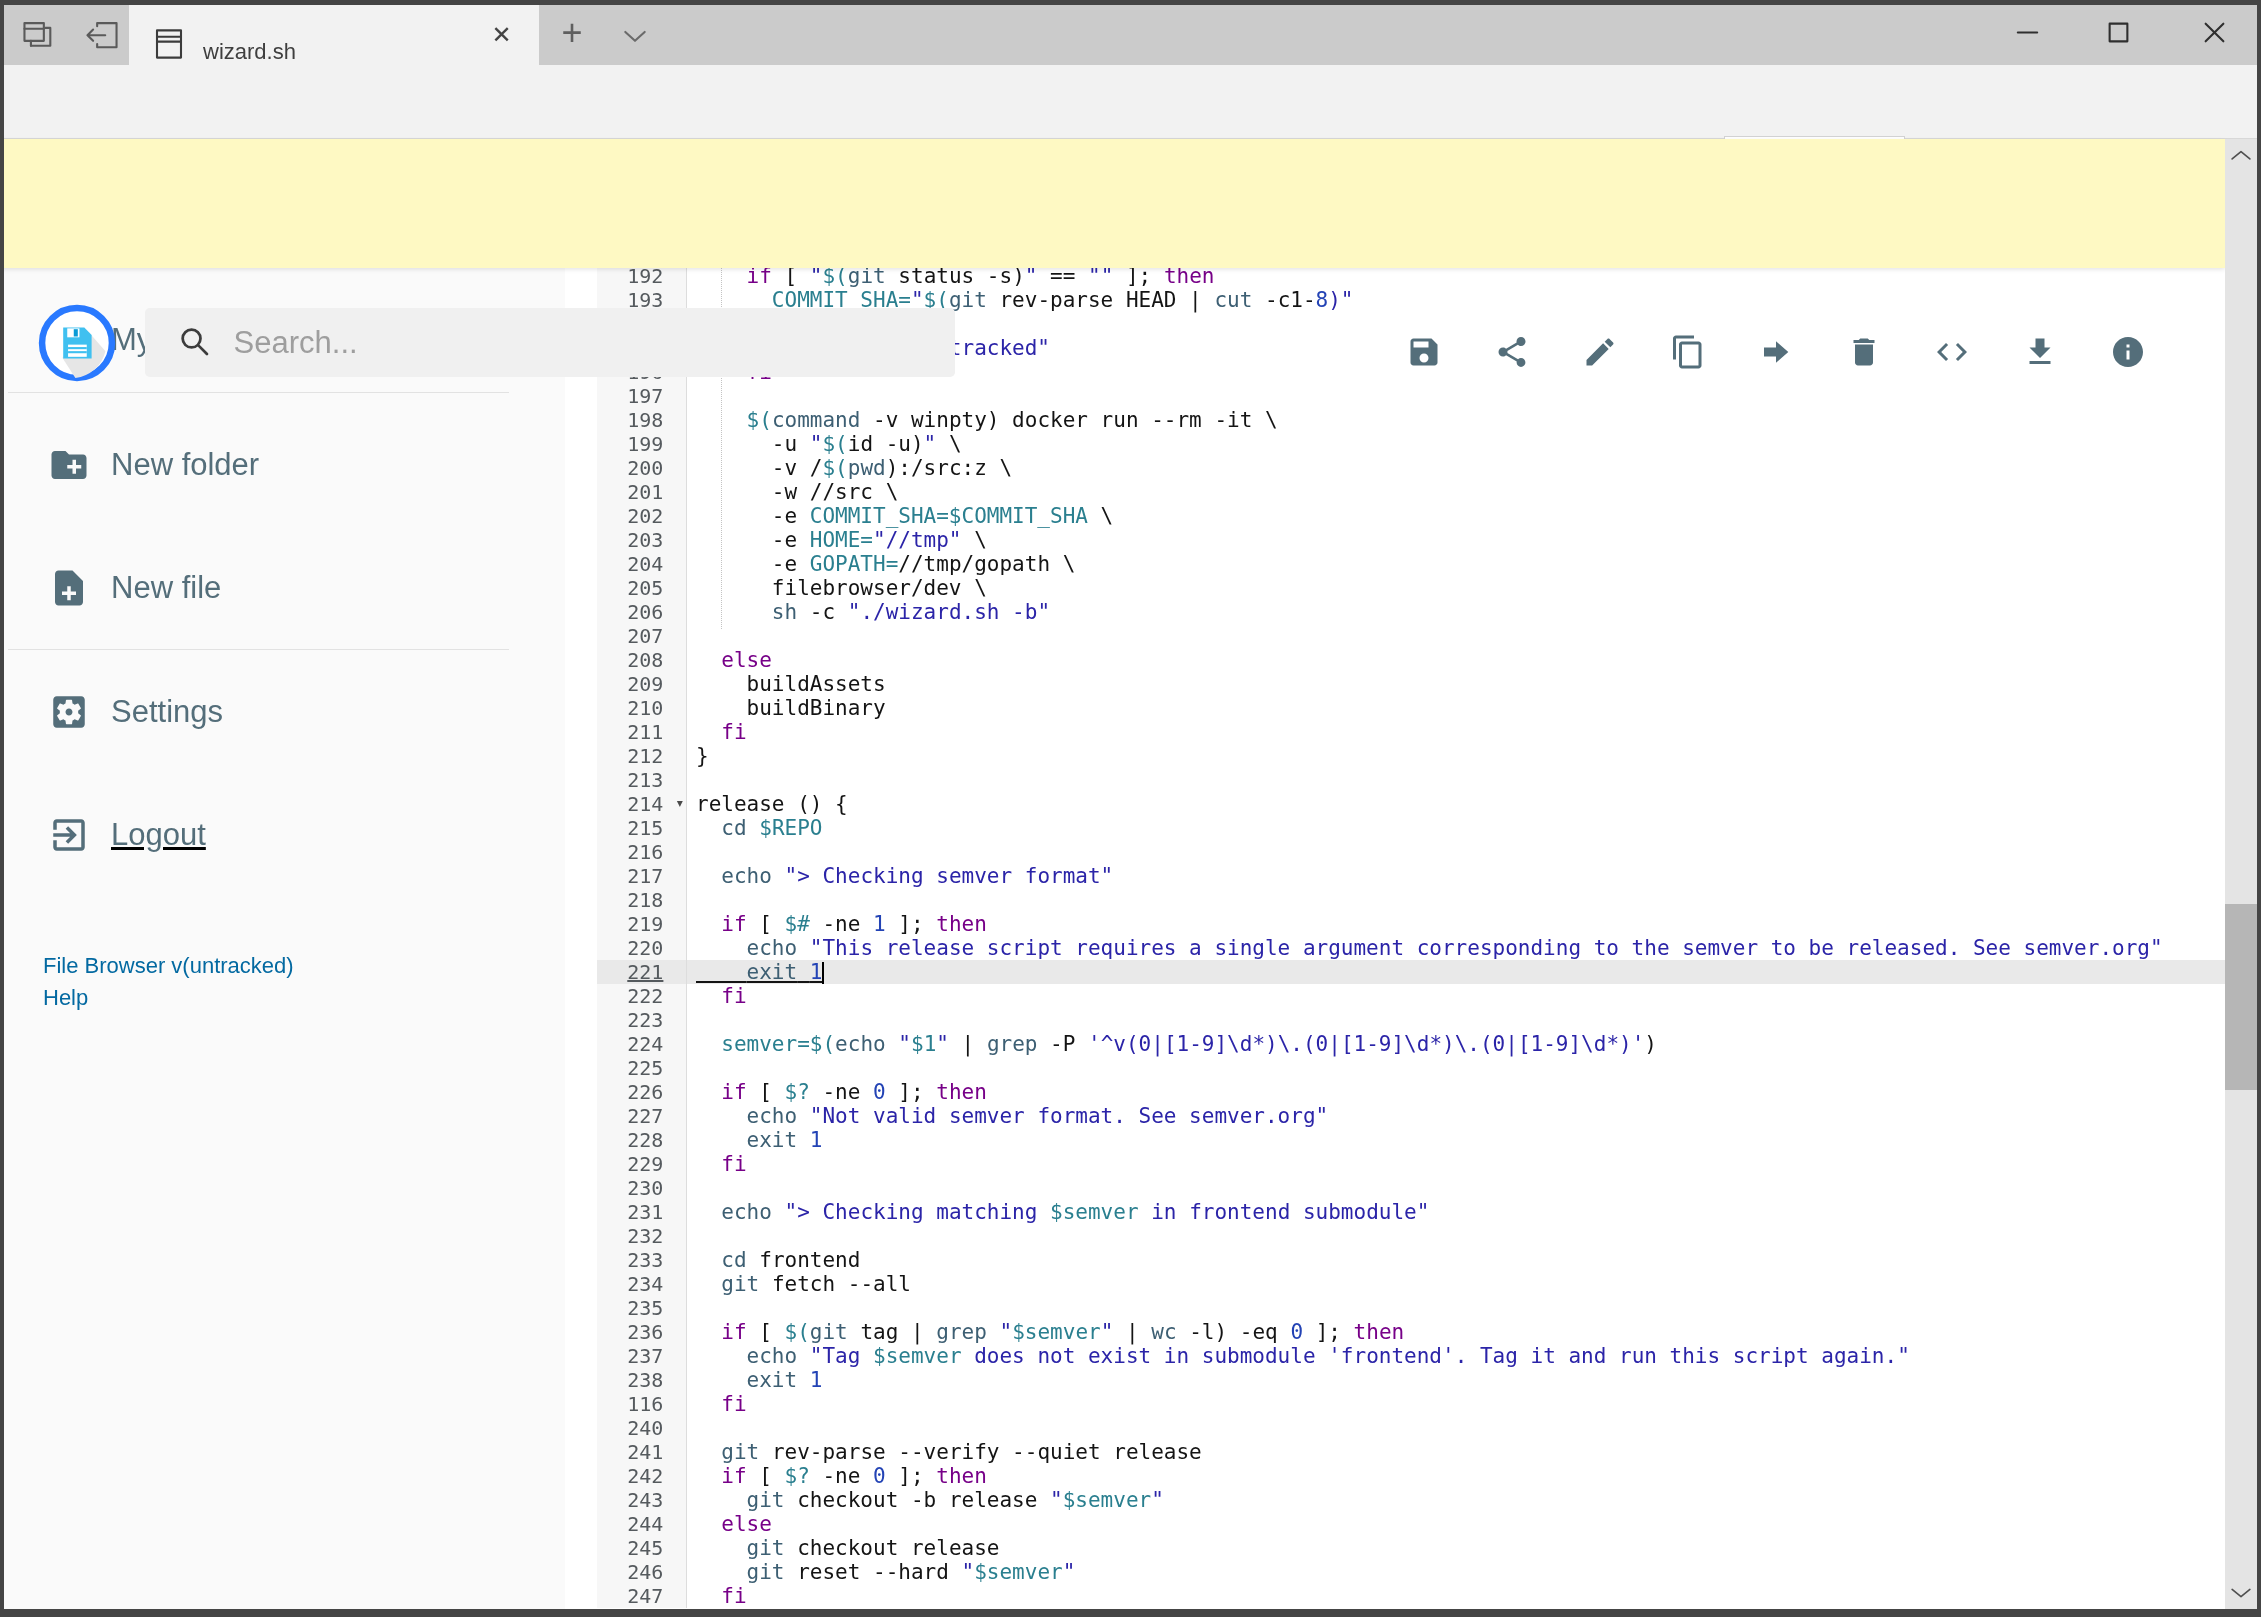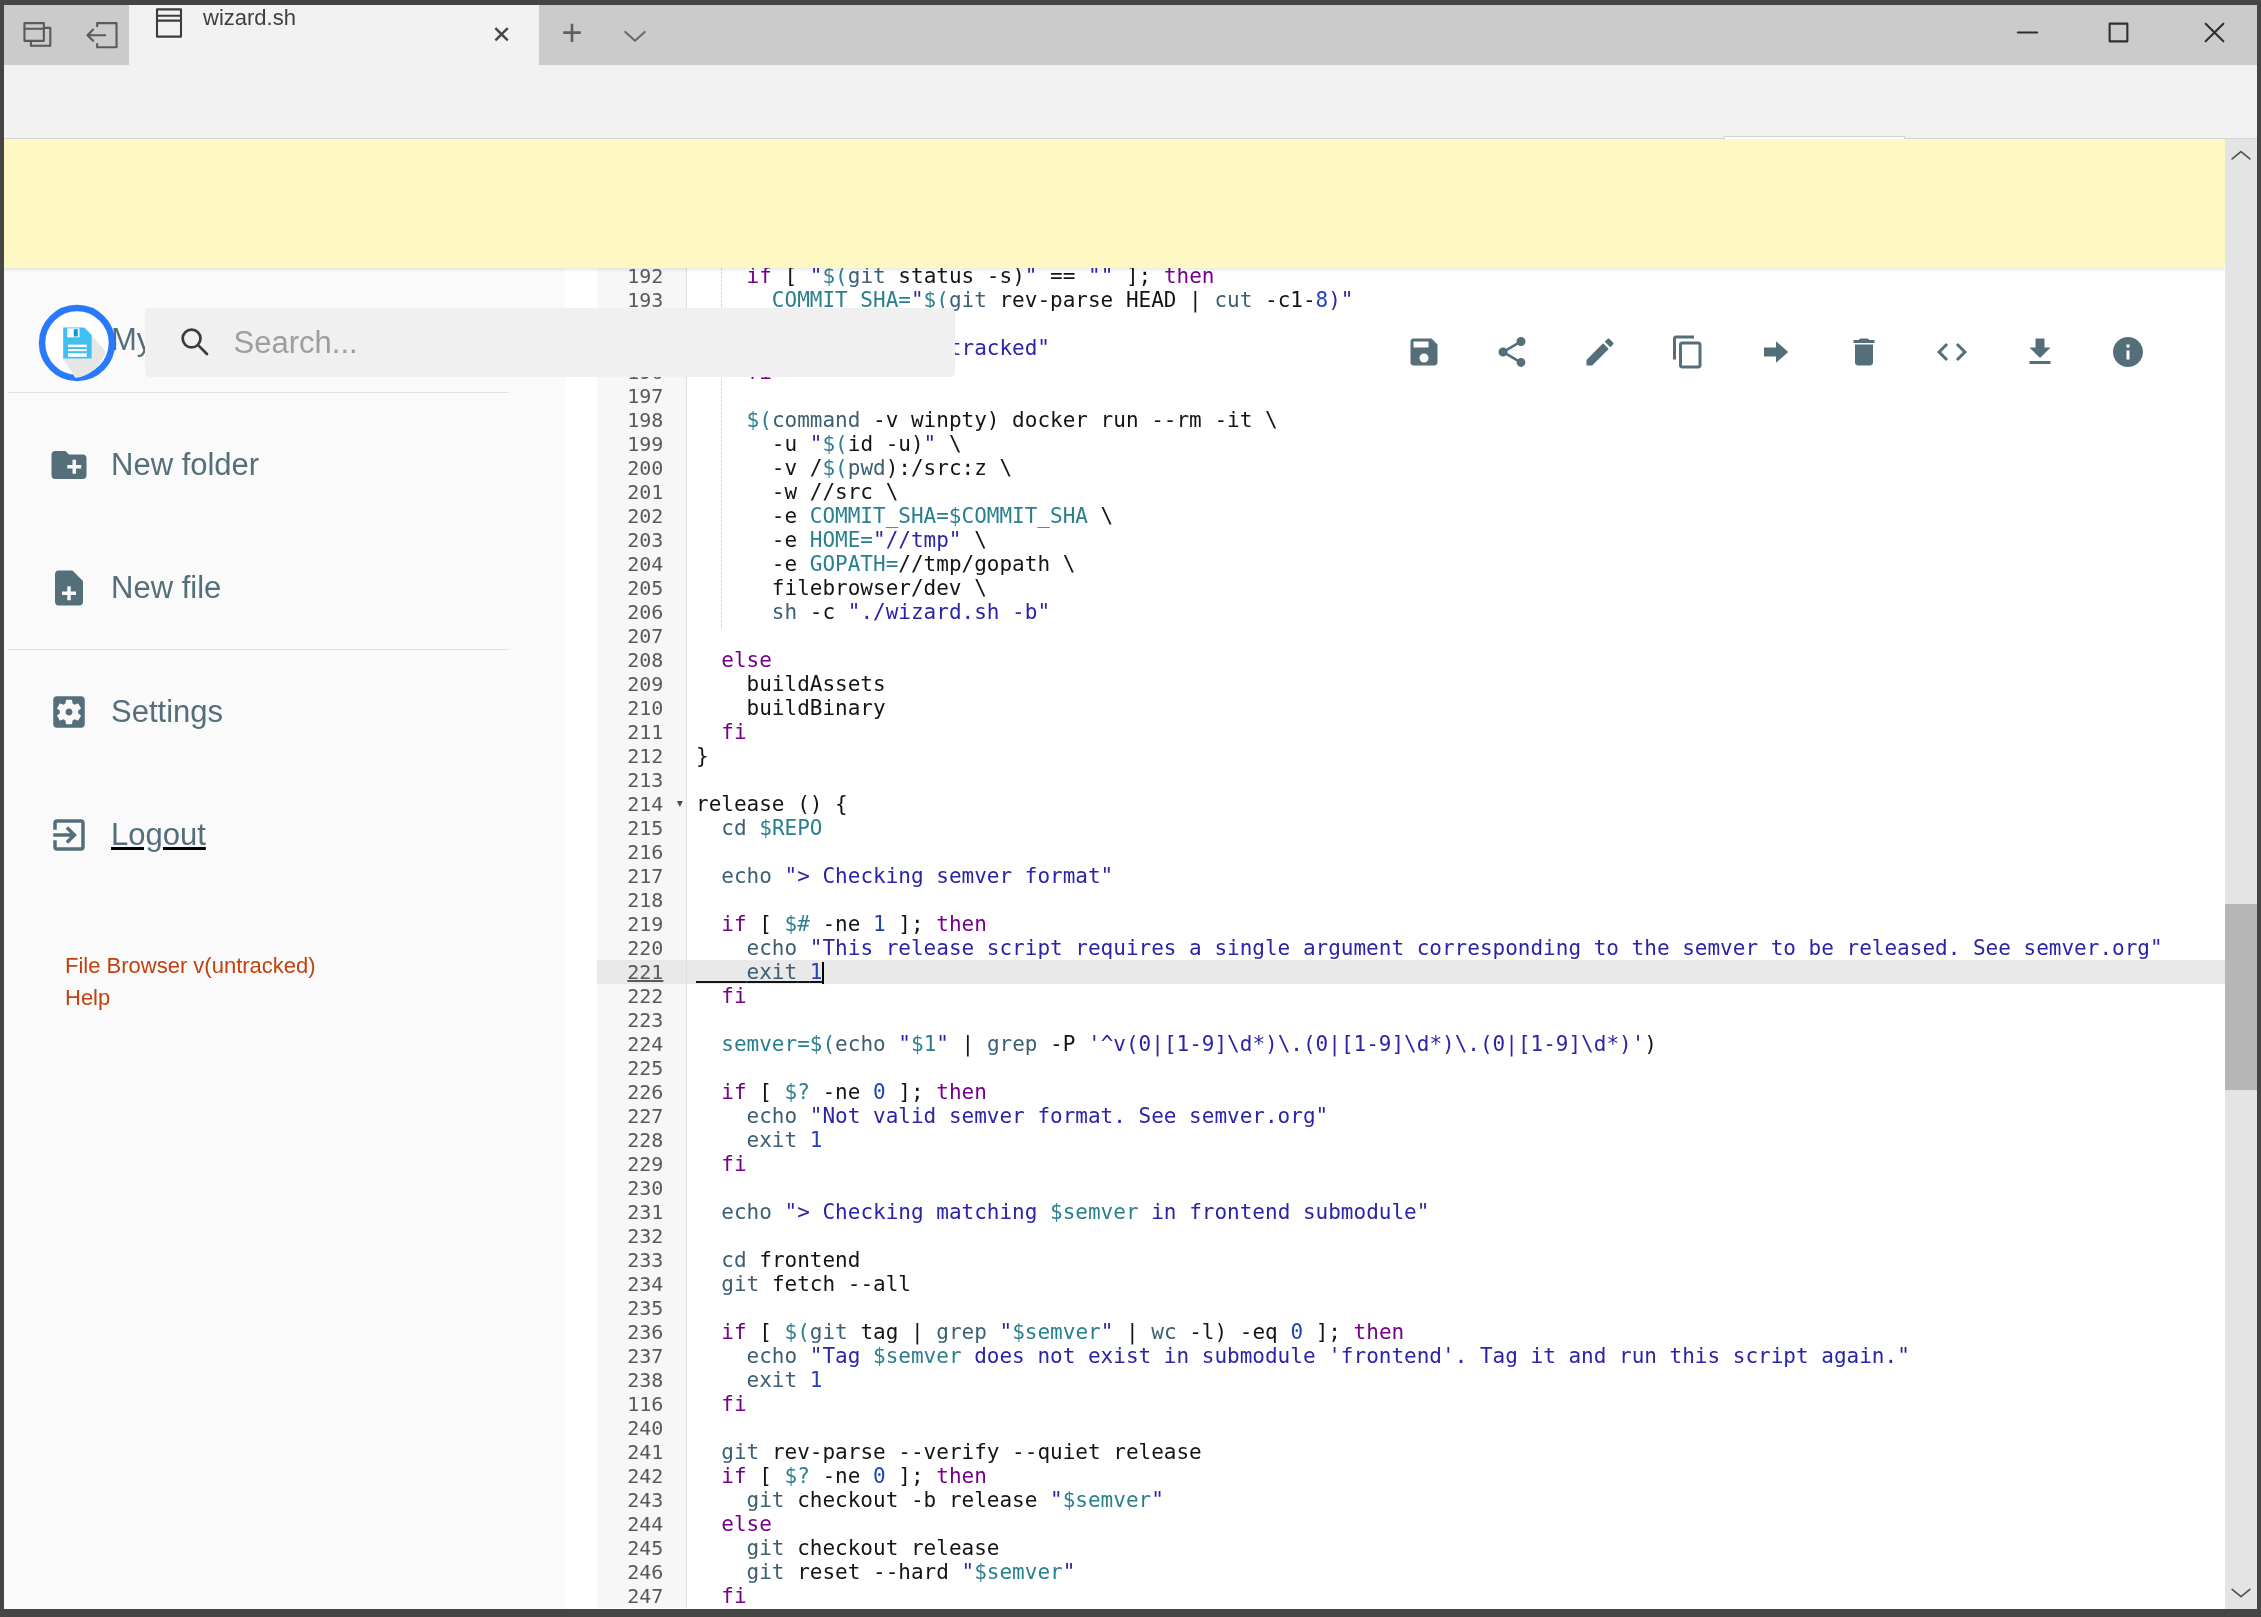--- a/index.html
+++ b/index.html
@@ -10,21 +10,21 @@
   
   .edge { position:absolute; background:#454545; z-index:60; }
   .edge.top { left:0; top:0; width:2261px; height:4.8px; }
   .edge.left { left:0; top:0; width:4px; height:1617px; }
   .edge.right { left:2257px; top:0; width:4px; height:1617px; }
   .edge.bottom { left:0; top:1609px; width:2261px; height:8px; }
 
   
   .tabbar { position:absolute; left:0; top:0; width:2261px; height:65px; background:#cbcbcb; padding-top:4.8px; }
   .tabstrip-icon { position:absolute; top:18px; width:42px; height:36px; color:#5a5a5a; }
-  .tab { position:absolute; left:129px; top:4.8px; width:410px; height:60px; background:#f2f2f2; display:flex; align-items:flex-start; }
+  .tab { position:absolute; left:129px; top:4.8px; width:410px; height:60px; background:#f2f2f2; display:flex; align-items:flex-end; }
   .tab .doc-ic { margin-left:24px; }
   .tab .title { margin-left:18px; font-size:22px; color:#3f3f3f; }
   .tab .close { position:absolute; right:19.4px; top:50%; transform:translateY(-50%); font-size:24px; color:#444; width:36px; height:36px; text-align:center; line-height:36px; }
   .newtab { position:absolute; left:551px; top:13px; width:42px; height:42px; font-size:36px; font-weight:200; color:#5f5f5f; text-align:center; line-height:40px; }
   .tablist { position:absolute; left:614px; top:18px; width:42px; height:36px; color:#6a6a6a; }
   .winctl { position:absolute; top:4.8px; width:76px; height:55px; display:flex; align-items:center; justify-content:center; color:#2f2f2f; }
   .winctl.min { left:1989px; } .winctl.max { left:2080px; } .winctl.cls { left:2176px; }
 
   
   .navbar { position:absolute; left:0; top:65px; width:2261px; height:74px; background:#f2f2f2; border-bottom:0.8px solid #d8d8d8; }
@@ -45,21 +45,21 @@
   .toolbar { position:absolute; top:195px; right:79px; display:flex; gap:52px; }
   .toolbar .tbtn { width:36px; height:36px; }
   .toolbar svg { display:block; }
 
   
   .sidebar { position:absolute; left:0; top:268px; width:533px; height:1341px; }
   .sbitem { position:absolute; left:0; width:517px; height:81px; display:flex; align-items:center; cursor:pointer; }
   .sbitem .ic { margin-left:48px; width:42px; height:42px; }
   .sbitem .lbl { margin-left:21px; font-size:31px; color:#546e7a; }
   .sbdiv { position:absolute; left:8px; width:501px; height:0.8px; background:#e2e2e2; }
-  .sbfooter { position:absolute; left:65px; top:682px; font-size:22px; line-height:32px; color:#c2410c; }
+  .sbfooter { position:absolute; left:43px; top:682px; font-size:22px; line-height:32px; color:#0369a1; }
 
   
   .editor { position:absolute; left:565px; top:268px; width:1660px; height:1341px; background:#ffffff; overflow:hidden; }
   .cm { position:absolute; left:32px; top:-4px; right:0; }
   .row { display:flex; height:24px; }
   .gut { flex:0 0 90px; position:relative; padding-right:22.6px; border-right:0.8px solid #dddddd; background:#f7f7f7; text-align:right;
          font-family:"DejaVu Sans Mono", monospace; font-size:20px; line-height:24px; color:#555a5e; }
   .txt { flex:1; padding-left:9px; white-space:pre; font-family:"DejaVu Sans Mono", monospace; font-size:21px; line-height:24px; color:var(--c-p); }
   .row.active .gut, .row.active .txt { background:#e9e9e9;text-decoration:underline; }
   .fold { position:absolute; right:1.6px; top:-0.8px; font-size:15.3px; color:#4a4a4a; }

